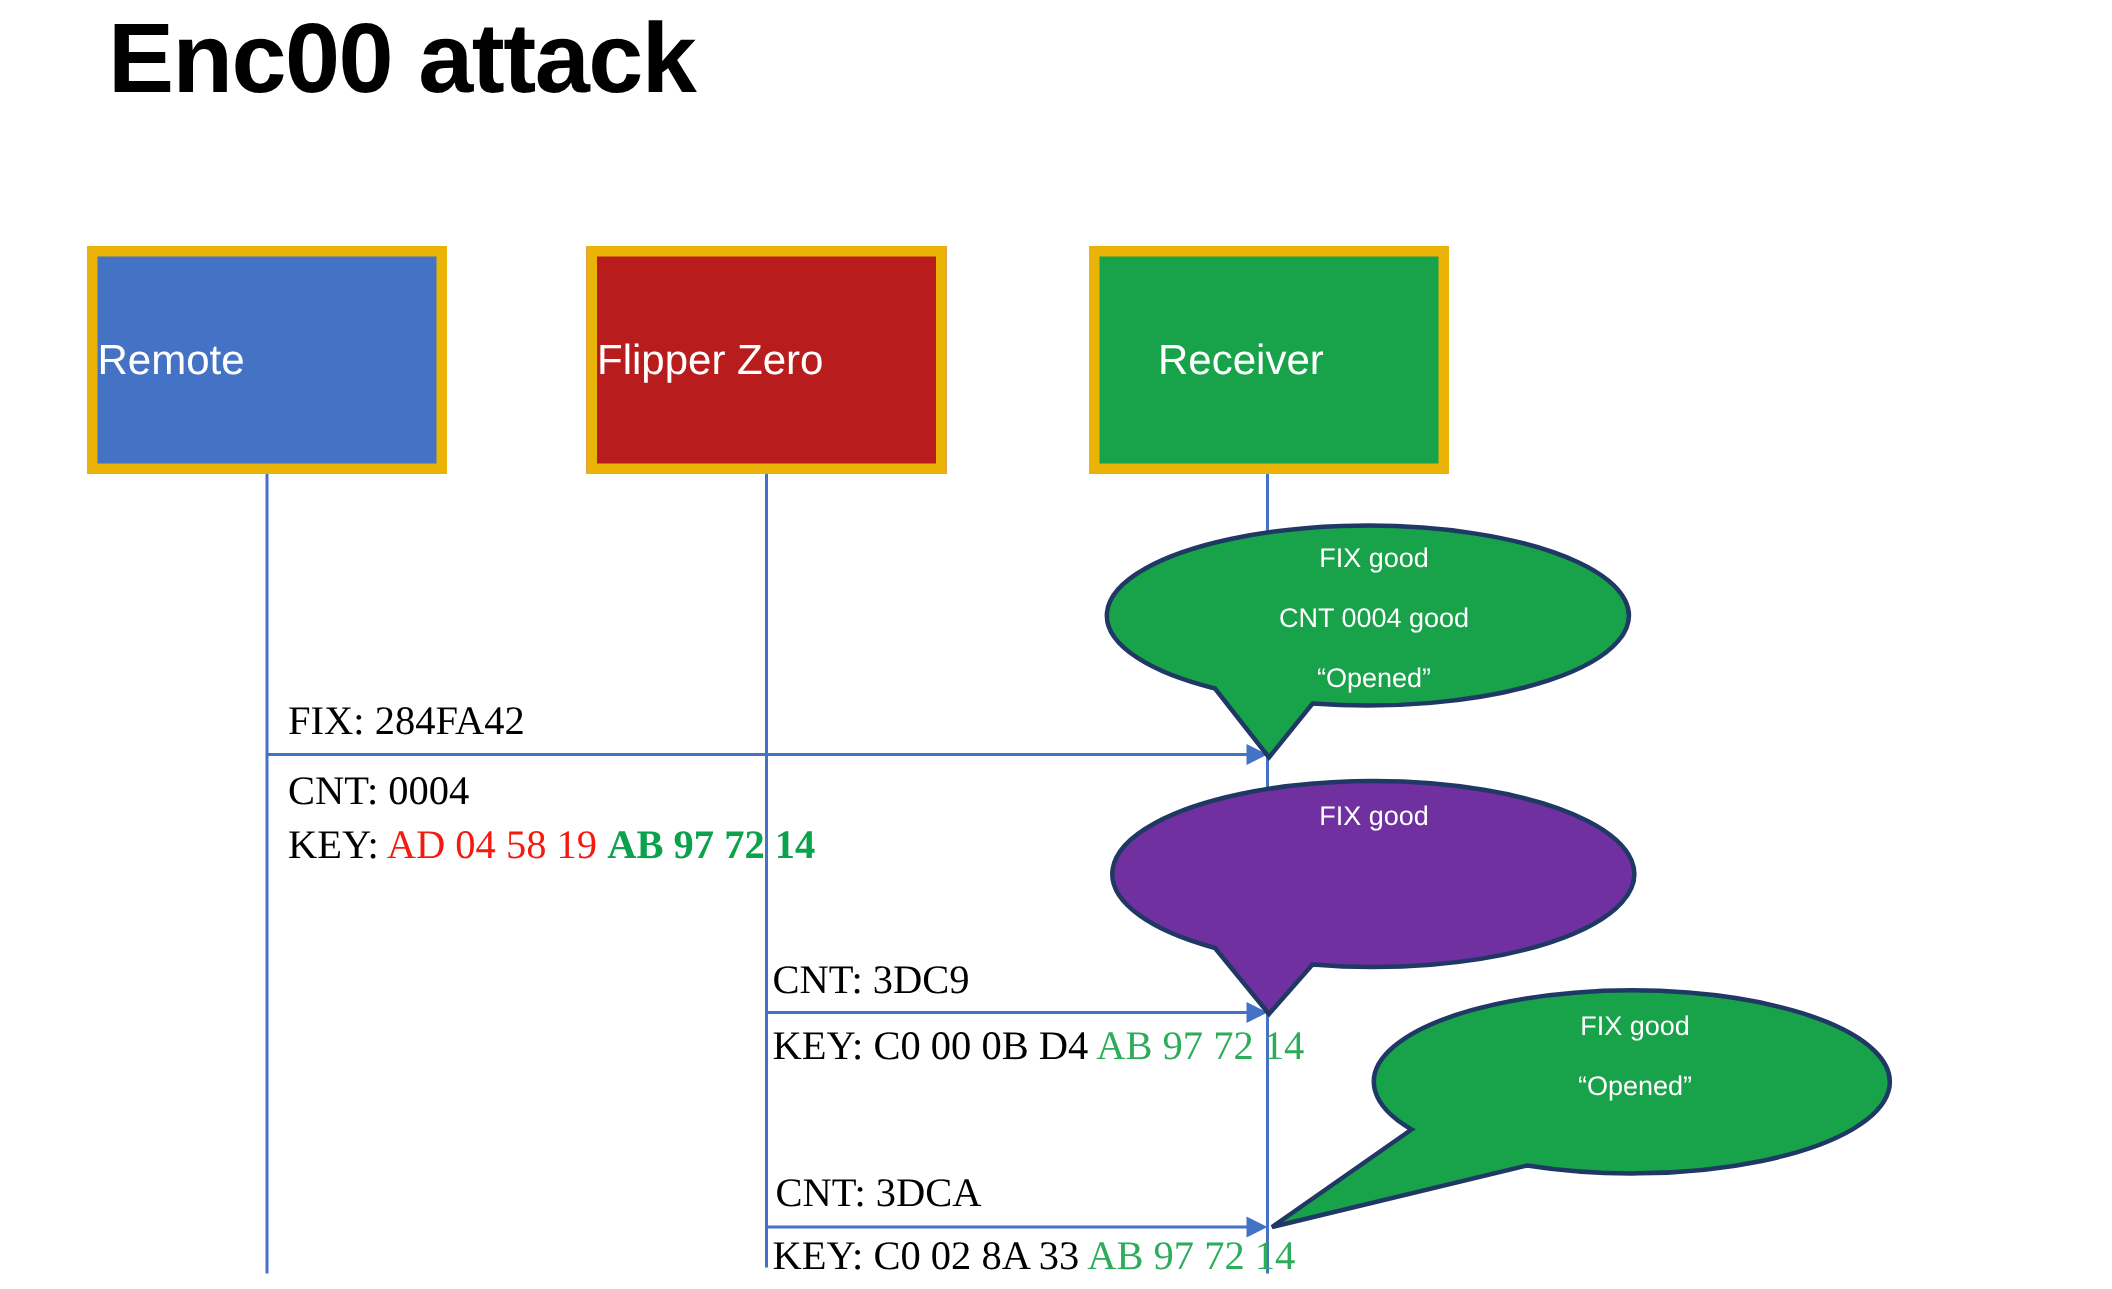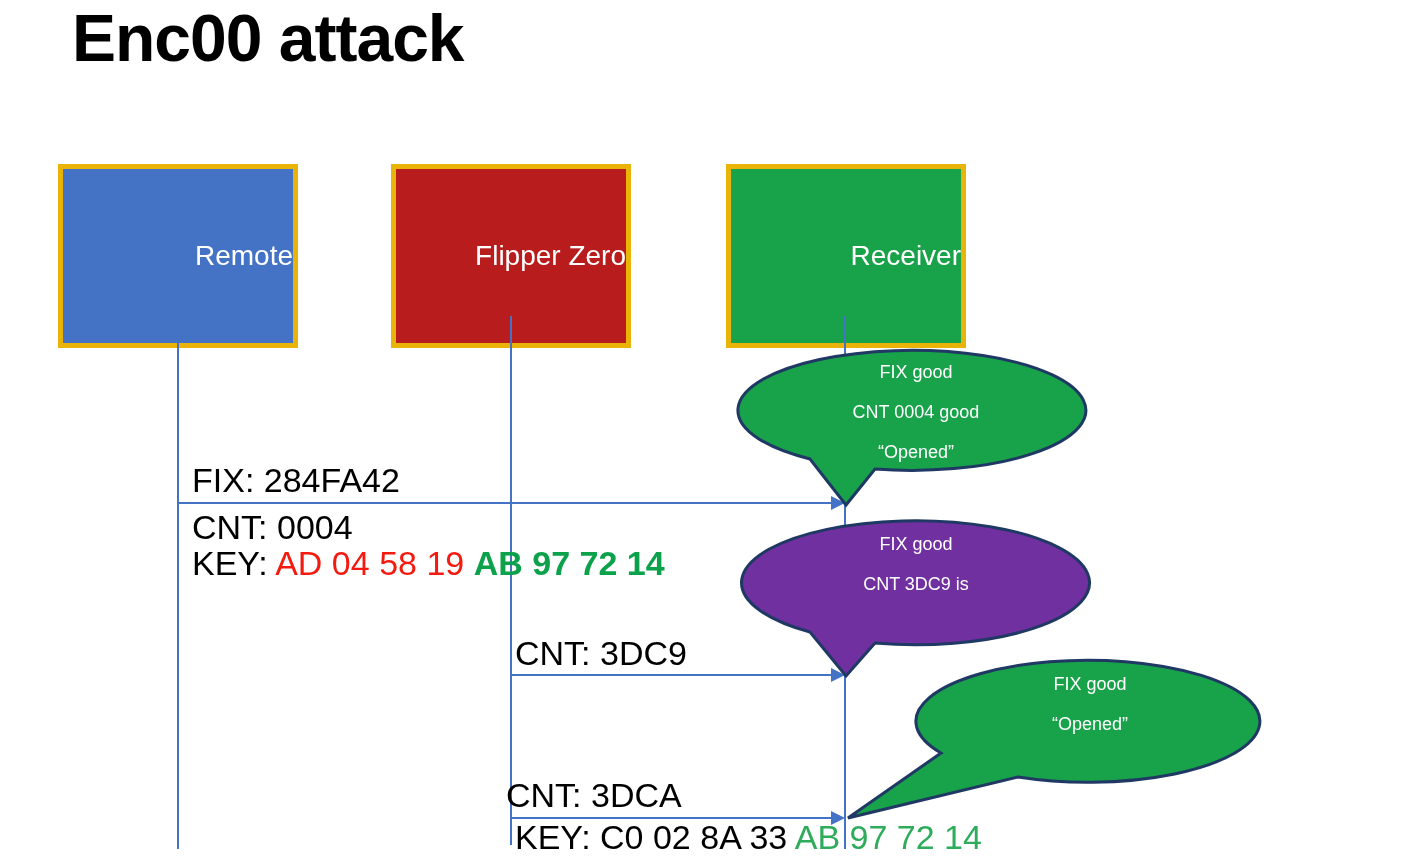--- a/index.html
+++ b/index.html
@@ -1,30 +1,30 @@
 <!DOCTYPE html>
 <html><head>
 <meta charset="utf-8">
 <style>
   html,body{margin:0;padding:0;background:#fff;}
   #slide{position:relative;width:1408px;height:859px;background:#ffffff;overflow:hidden;
          font-family:"Liberation Sans",sans-serif;}
   .title{position:absolute;left:72px;top:0px;font-size:66px;font-weight:700;color:#000;
          letter-spacing:-1px;white-space:nowrap;}
-  .actor{position:absolute;top:164px;width:240px;height:184px;border:5px solid #eab308;
-         box-sizing:border-box;display:flex;align-items:center;justify-content:flex-end;}
+  .actor{position:absolute;top:164px;width:240px;height:152px;border:7px solid #eab308;
+         box-sizing:border-box;display:flex;align-items:center;justify-content:flex-start;}
   .actor span{color:#fff;font-size:28px;white-space:nowrap;}
   .actor.blue{background:#4472C4;left:58px;}
   .actor.orange{background:#b91c1c;left:391px;}
-  .actor.green{background:#18A24A;left:726px;}
+  .actor.green{background:#18A24A;left:726px;padding-left:39px;}
   .lifeline{position:absolute;width:2px;background:#4472C4;top:316px;}
   .msg-line{position:absolute;height:2px;background:#4472C4;}
   .arrowhead{position:absolute;width:0;height:0;border-left:14px solid #4472C4;
              border-top:7px solid transparent;border-bottom:7px solid transparent;}
-  .msg-label{position:absolute;font-size:34px;color:#000;white-space:nowrap;line-height:34px;}
+  .msg-label{position:absolute;font-size:27px;color:#000;white-space:nowrap;line-height:34px;font-family:Liberation Serif, serif;}
   .kred{color:#F31B10;}
   .kgreen-bold{color:#0CA24B;font-weight:700;}
   .kgreen{color:#2FAC5B;}
   #callout-svg{position:absolute;left:0;top:0;pointer-events:none;}
   #callout-svg path{stroke:#1F3864;stroke-width:3px;}
   .callout-text{position:absolute;color:#fff;font-size:18px;line-height:40px;text-align:center;}
   .callout-text div{white-space:nowrap;}
 </style>
 </head>
 <body>
@@ -49,39 +49,39 @@
 
   <div class="msg-line" style="left:178px;top:502px;width:655px;"></div>
   <div class="arrowhead" style="left:831px;top:496px;"></div>
   <div class="msg-label" style="left:192px;top:463px;">FIX: 284FA42</div>
   <div class="msg-label" style="left:192px;top:510px;">CNT: 0004</div>
   <div class="msg-label" style="left:192px;top:546px;"><span>KEY: </span><span class="kred">AD 04 58 19 </span><span class="kgreen-bold">AB 97 72 14</span></div>
 
   <div class="msg-line" style="left:511px;top:674px;width:322px;"></div>
   <div class="arrowhead" style="left:831px;top:668px;"></div>
   <div class="msg-label" style="left:515px;top:636px;">CNT: 3DC9</div>
+  <div class="msg-label" style="left:515px;top:680px;"><span>KEY: C0 00 0B D4 </span><span class="kgreen">AB 97 72 14</span></div>
 
   <div class="msg-line" style="left:511px;top:817px;width:322px;"></div>
   <div class="arrowhead" style="left:831px;top:811px;"></div>
-  <div class="msg-label" style="left:506px;top:778px;">CNT: 3DCA</div>
+  <div class="msg-label" style="left:517px;top:778px;">CNT: 3DCA</div>
   <div class="msg-label" style="left:515px;top:820px;"><span>KEY: C0 02 8A 33 </span><span class="kgreen">AB 97 72 14</span></div>
 
   <svg id="callout-svg" width="1408" height="859" viewBox="0 0 1408 859">
     <path d="M 810 459 A 174 60 0 1 1 875 469 L 846 505 Z" fill="#18A24A"></path>
     <path d="M 810 632 A 174 62 0 1 1 875 643 L 846 676 Z" fill="#7030A0"></path>
     <path d="M 941 753 A 172 61 0 1 1 1018 777 L 848 818 Z" fill="#18A24A"></path>
   </svg>
 
   <div class="callout-text" style="left:742px;top:352px;width:348px;">
     <div>FIX good</div>
     <div>CNT 0004 good</div>
     <div>“Opened”</div>
   </div>
   <div class="callout-text" style="left:742px;top:524px;width:348px;">
     <div>FIX good</div>
-    <div>CNT 3DC9 is</div>
   </div>
   <div class="callout-text" style="left:918px;top:664px;width:344px;">
     <div>FIX good</div>
     <div>“Opened”</div>
   </div>
 
 </div>
 
 </body></html>

